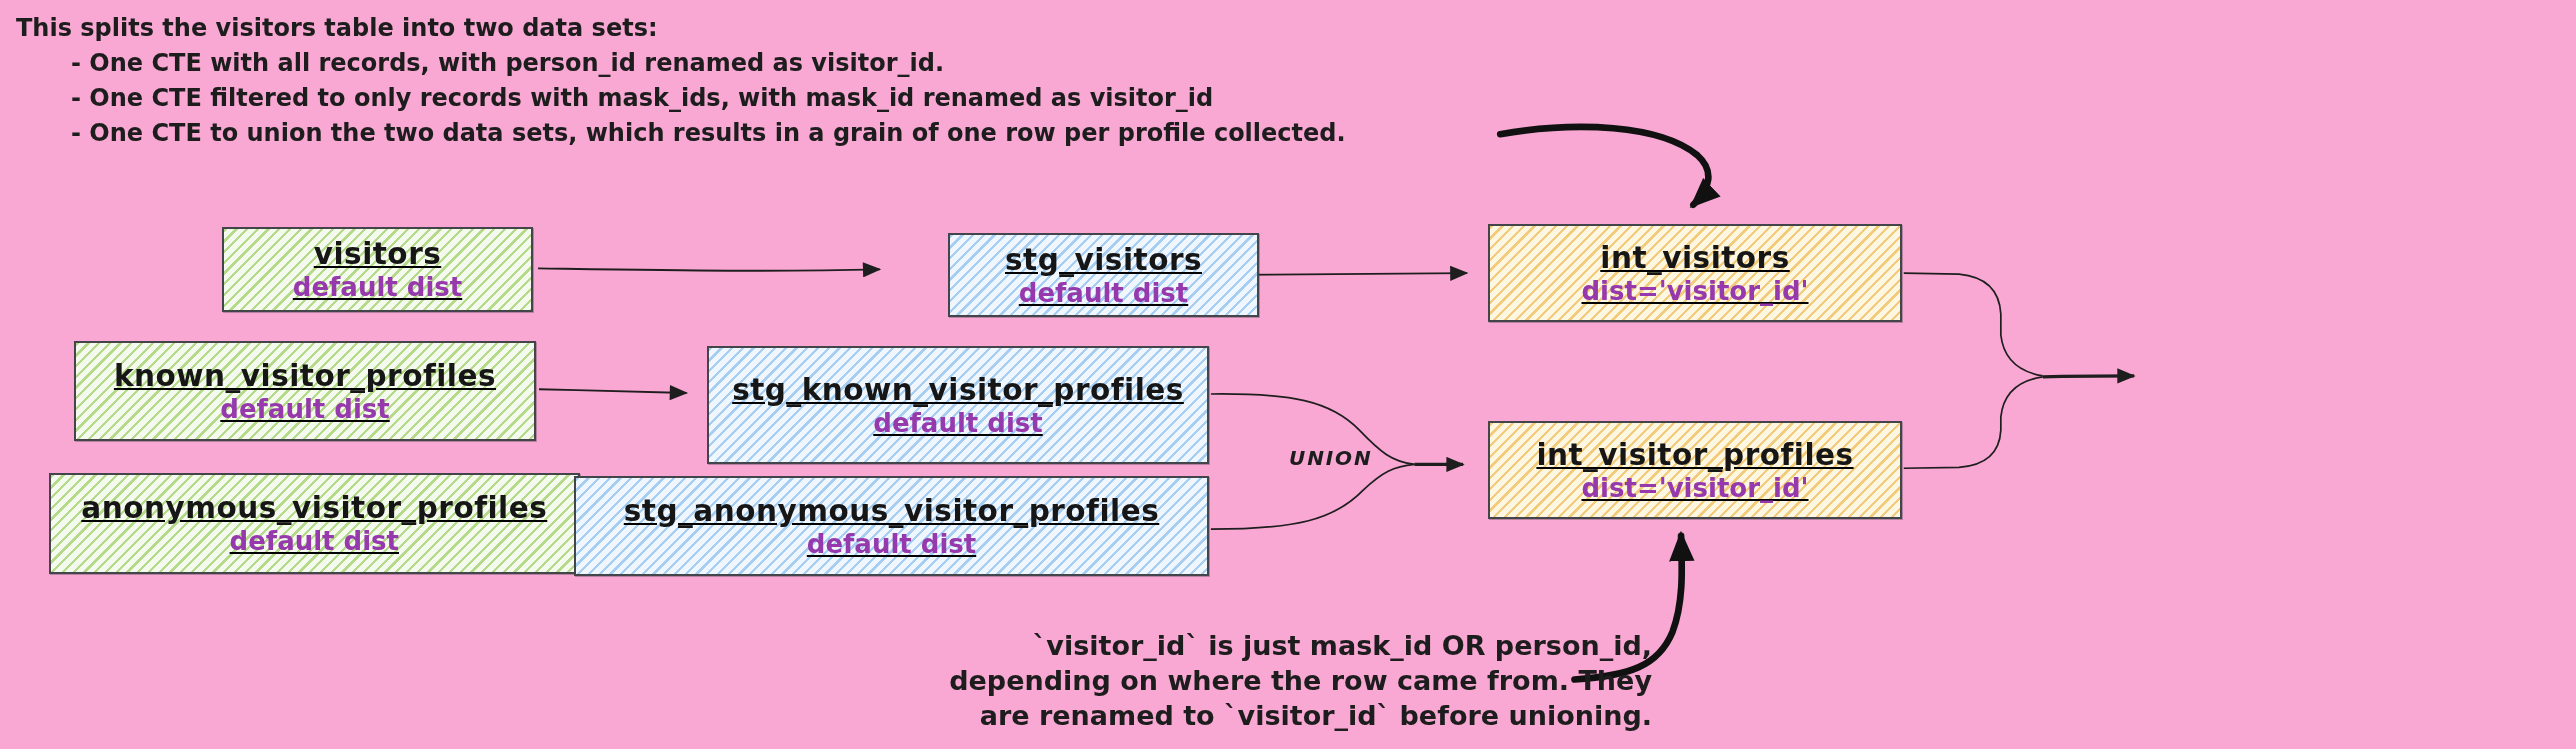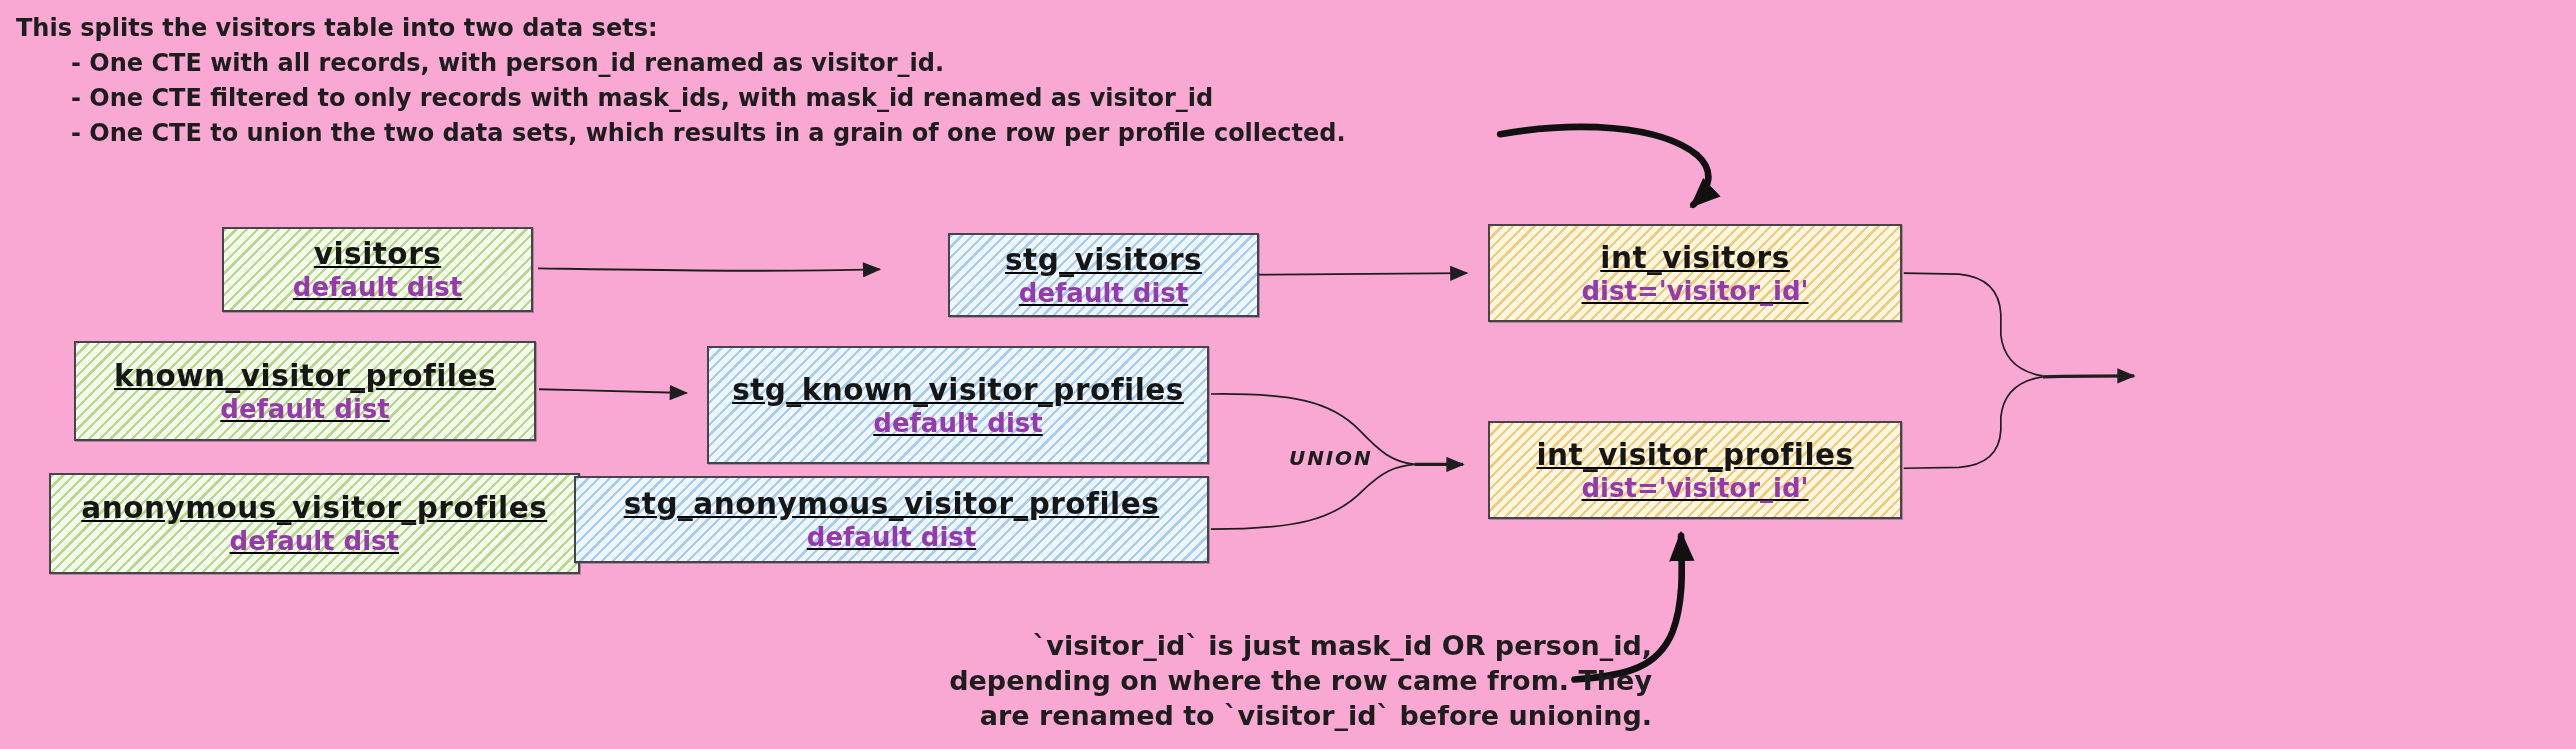--- a/index.html
+++ b/index.html
@@ -50,21 +50,21 @@
     background-color:#fdeedf;
     background-image:repeating-linear-gradient(135deg,#f3a871 0px,#f3a871 2.3px,rgba(0,0,0,0) 2.3px,rgba(0,0,0,0) 7.6px);
   }
 
   
   .n-visitors  { left:222px;  top:227px; width:311px; height:85px; }
   .n-known     { left:74px;   top:341px; width:462px; height:100px; }
   .n-anon      { left:4.8px;    top:473px; width:531px; height:101px;margin-left:44px; }
   .n-stgv      { left:900px;  top:233px; width:311px; height:84px;margin-left:48px; }
   .n-stgk      { left:707px;  top:346px; width:502px; height:118px; }
-  .n-stga      { left:574px;  top:476px; width:635px; height:87px; }
+  .n-stga      { left:574px;  top:476px; width:635px; height:100px; }
   .n-intv      { left:1488px; top:224px; width:414px; height:98px; }
   .n-intp      { left:1488px; top:421px; width:414px; height:98px; }
   .n-dim       { left:2154px; top:326px; width:409px; height:101px; }
 </style>
 </head>
 <body>
 
 <div class="canvas">
 
   <svg class="edges" width="2576" height="749" viewBox="0 0 2706 787" xmlns="http://www.w3.org/2000/svg">

